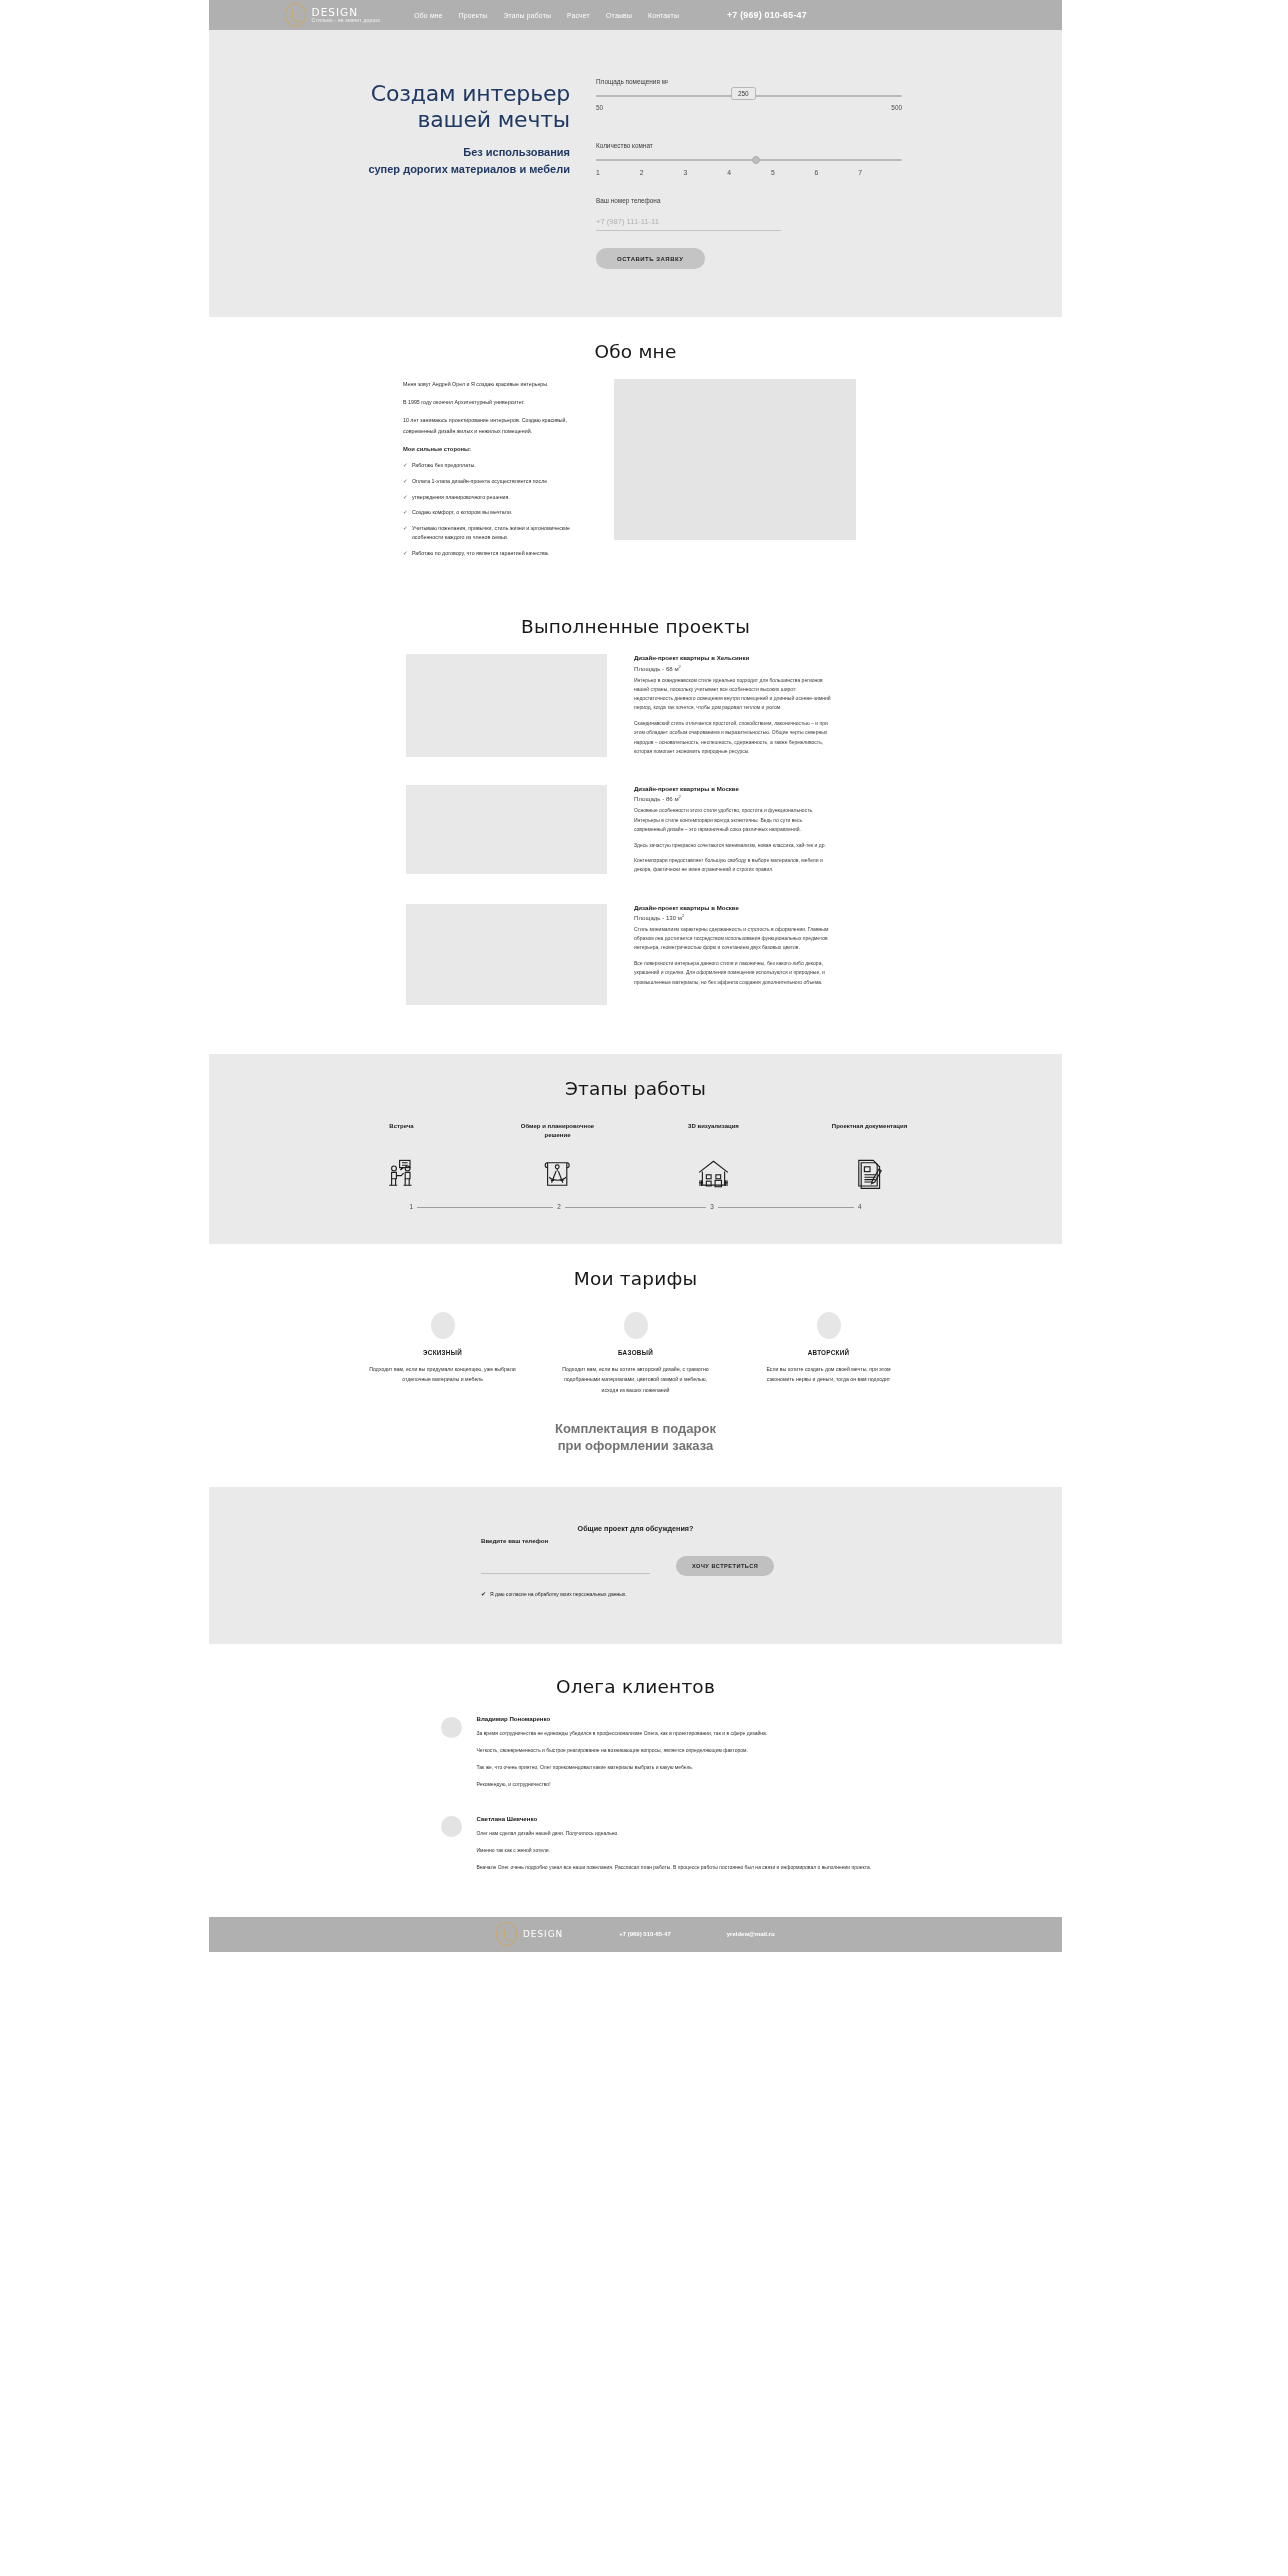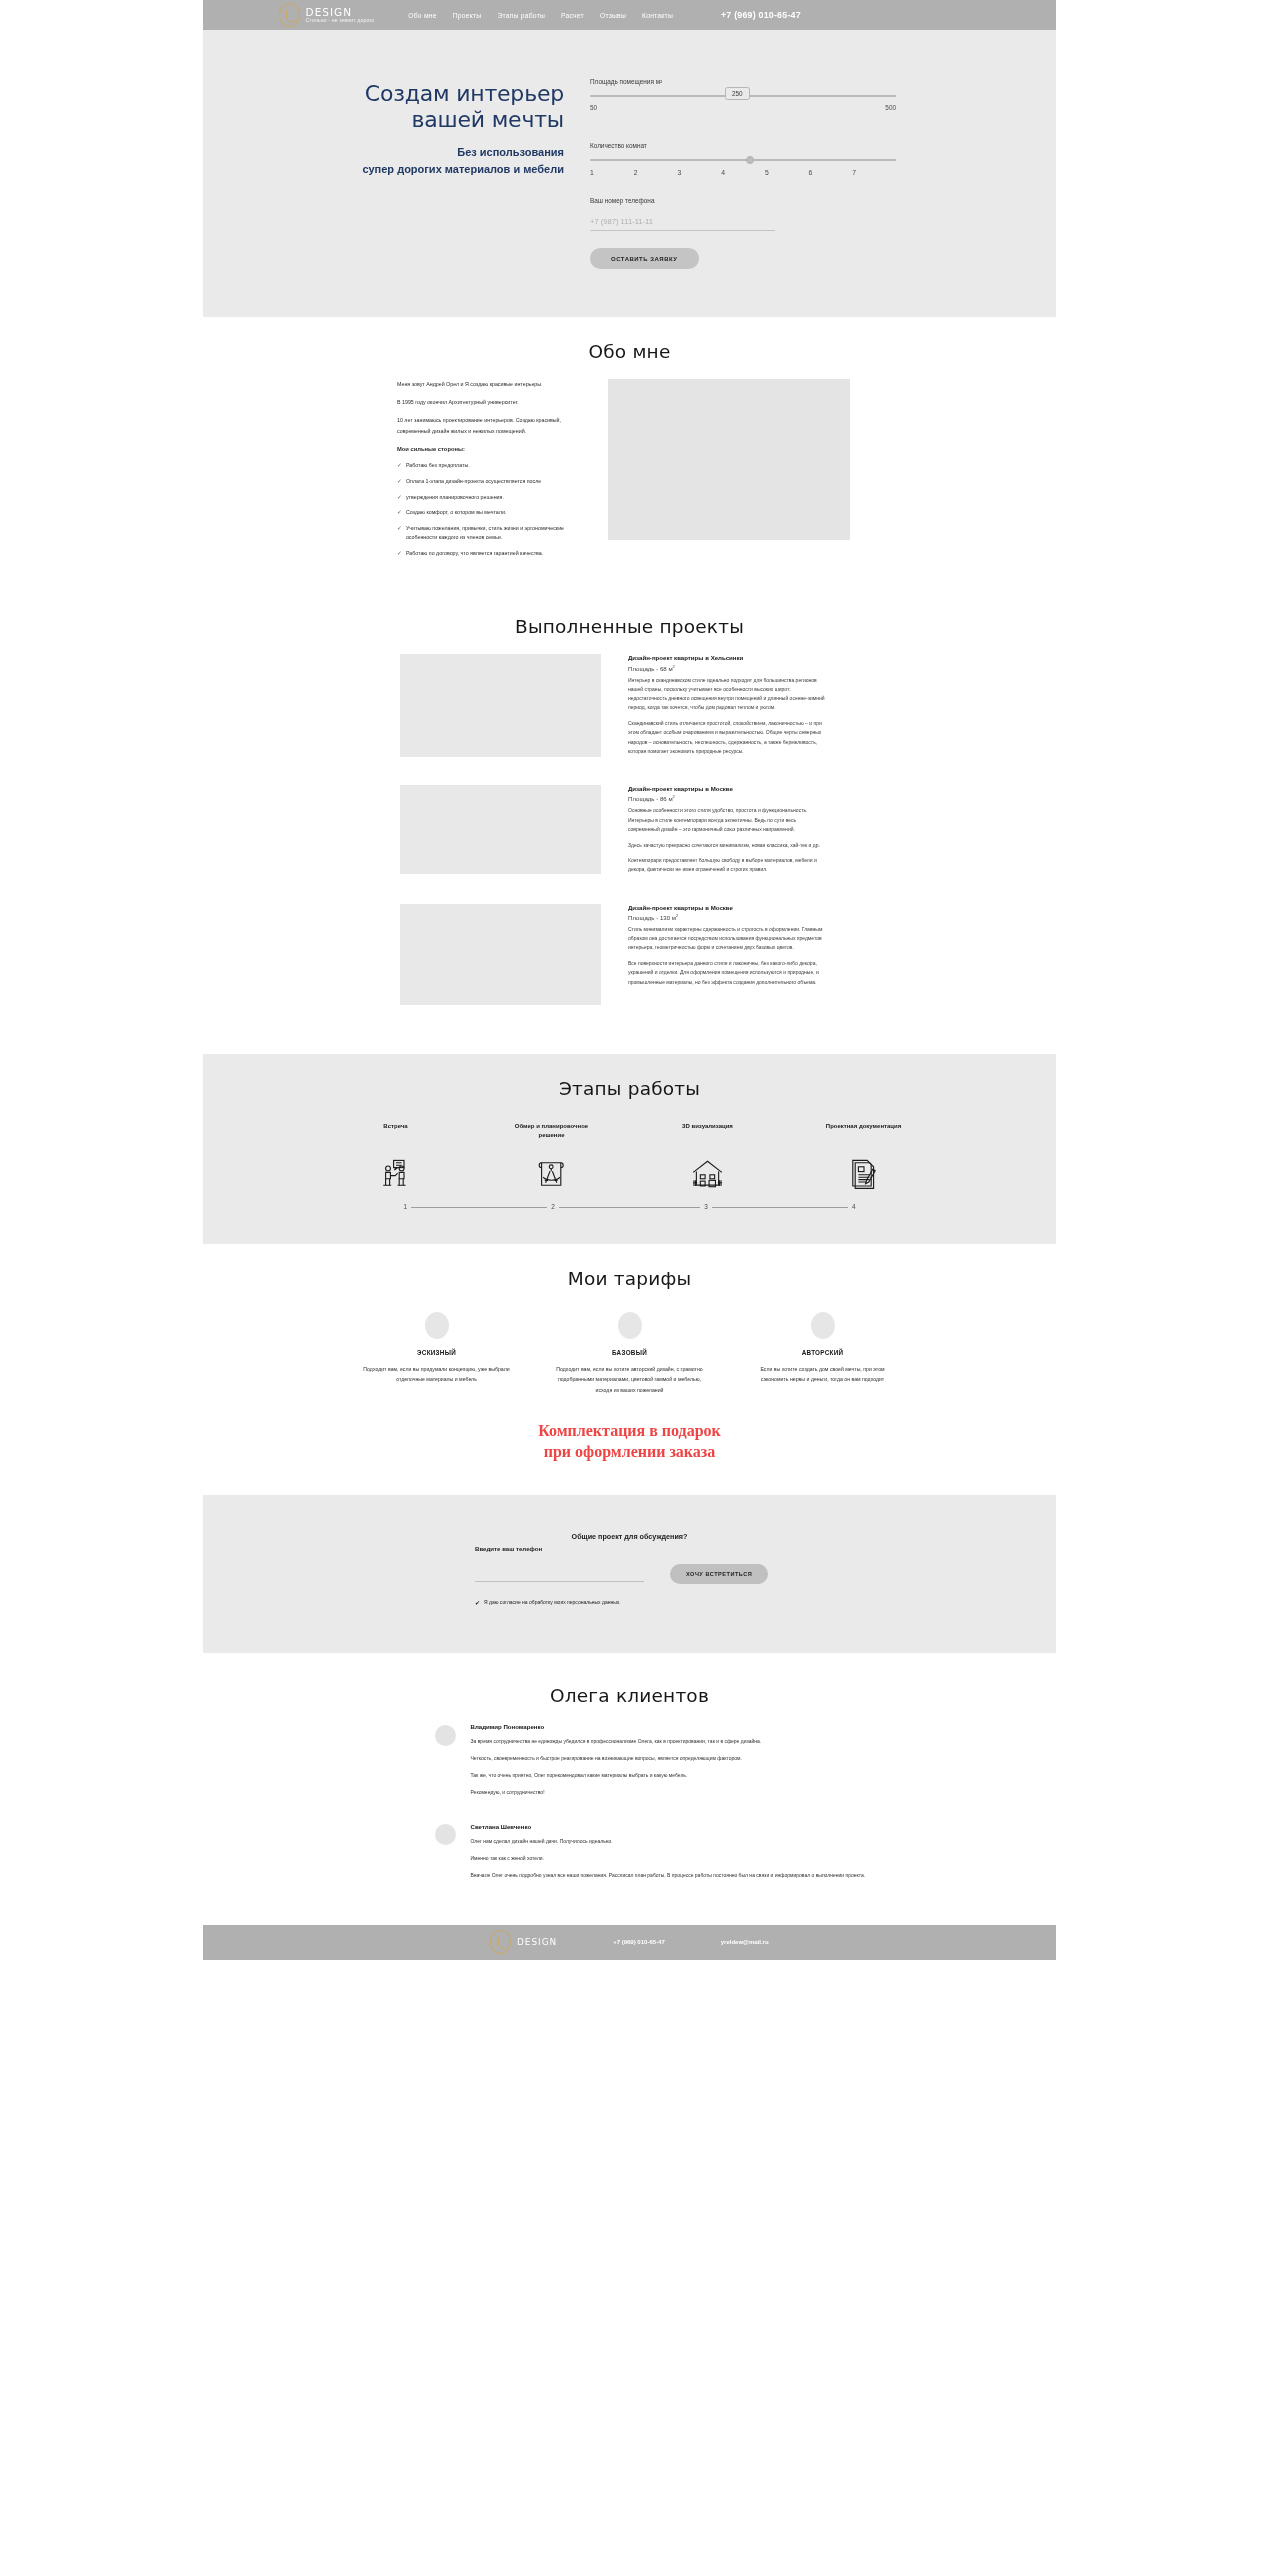--- a/index.html
+++ b/index.html
@@ -6,21 +6,21 @@
   html, body {
     width: 1288px;
     background: #ffffff;
     font-family: "Liberation Sans", "DejaVu Sans", sans-serif;
   }
   body { width: 1288px; min-height: 2576px; position: relative; }
 
   
   .page-frame {
     position: absolute;
-    left: 203px; top: 0;
+    left: 209px; top: 0;
     width: 853px;
     min-height: 2576px;
     background: #ffffff;
     overflow: hidden;
   }
   .side-gutter { position:absolute; top:0; width:217px; height:2576px; background:#ffffff; }
   .side-gutter.left { left:0; }
   .side-gutter.right { right:0; }
 
   
@@ -193,22 +193,22 @@
   .tariff { width: 153px; text-align:center; }
   .tariff-badge {
     width: 24px; height: 27px; background: #e6e6e6; border-radius: 50%;
     margin: 0 auto 10.5px auto;
   }
   .tariff-name { font-size: 6.3px; font-weight: 700; letter-spacing: 0.3px; color: #141414; margin-bottom: 7.2px; }
   .tariff-desc { font-size: 5.2px; line-height: 2.05; color: #2e2e2e; }
 
   .gift-block { text-align:center; padding: 24px 0 4.8px 0; }
   .gift-line {
-    font-size: 16px; font-weight: 700; color: #ef4444; line-height: 1.35;
-    font-family: Liberation Serif, serif;
+    font-size: 13px; font-weight: 700; color: #737373; line-height: 1.35;
+    font-family: Liberation Sans, sans-serif;
   }
 
   
   .cta-eyebrow { text-align:center; font-size: 7.2px; font-weight: 700; color: #1c1c1c; margin-bottom: 4.8px; }
   .cta-title {
     text-align:center; font-size: 18.5px; line-height: 1.28; font-weight: 400; color: #141414;
     font-family: "DejaVu Sans", sans-serif; margin-bottom: 21px;
   }
   .cta-form { padding: 0 233px 0 233px; }
   .cta-label { font-size: 6.1px; font-weight: 700; color: #1c1c1c; margin-bottom: 11.3px; }

